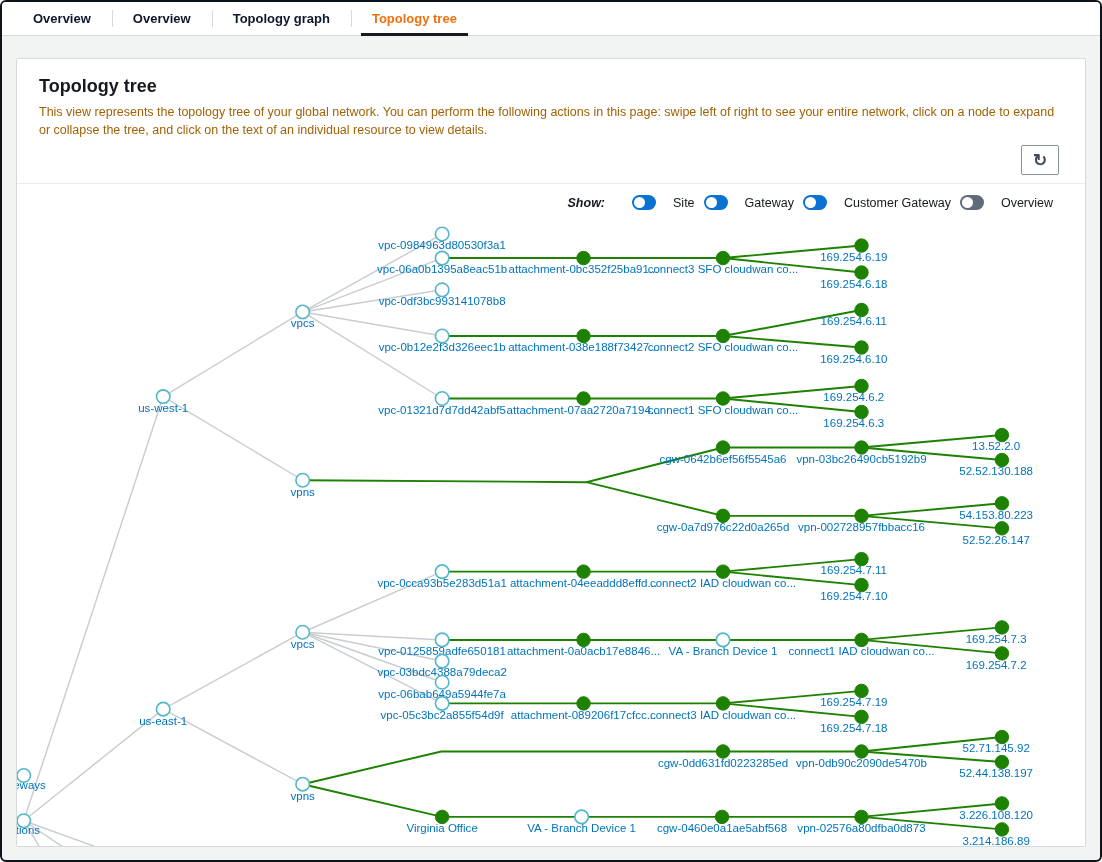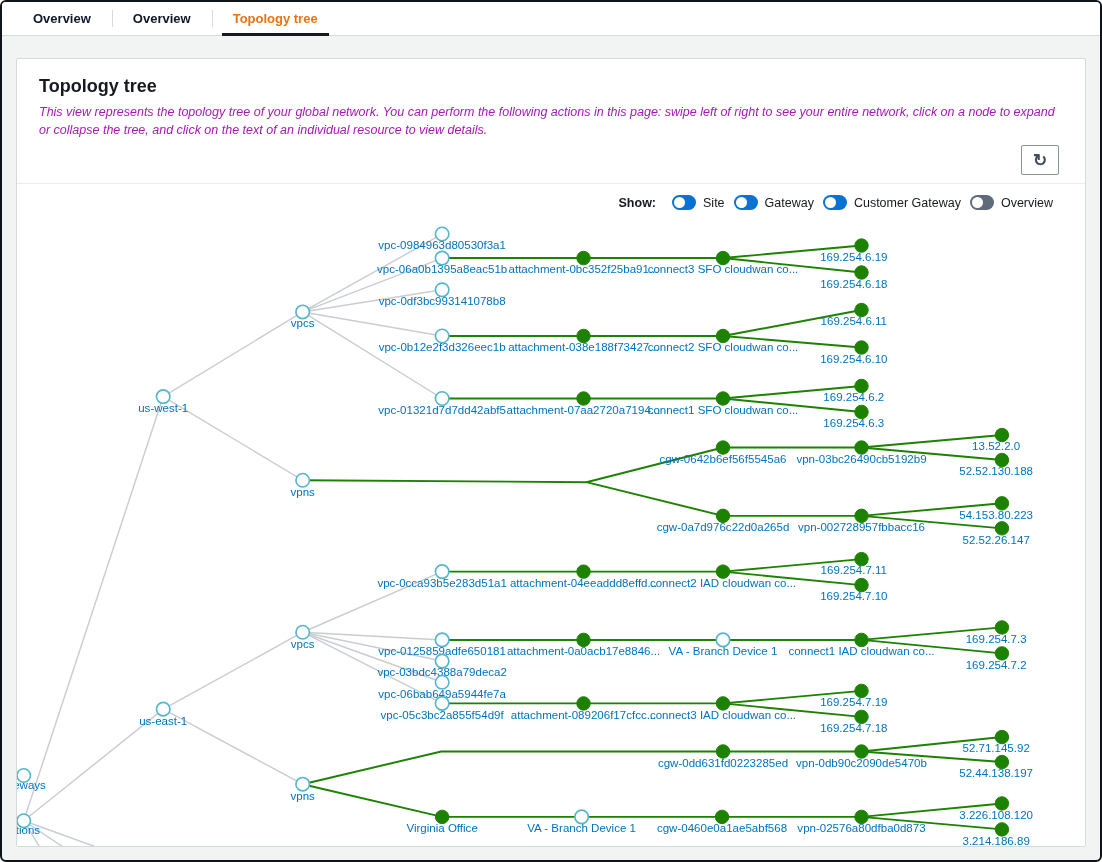--- a/index.html
+++ b/index.html
@@ -31,55 +31,56 @@
     height:3px; background:#16191f;
   }
   
   .panel {
     position:absolute; left:14px; right:14px; top:56px; bottom:13px;
     background:#ffffff; border:1px solid #d5dbdb; border-radius:2px;
     display:flex; flex-direction:column; overflow:hidden;
   }
   .panel-header { padding:17px 26px 8px 22px; border-bottom:1px solid #eaeded; }
   .panel-title { font-size:18px; font-weight:bold; color:#16191f; margin-bottom:6px; }
-  .panel-desc { font-size:12.5px; color:#a21caf; line-height:1.45; max-width:1045px;font-style:italic; }
+  .panel-desc { font-size:12.5px; color:#a16207; line-height:1.45; max-width:1045px; }
   .refresh-row { display:flex; justify-content:flex-end; margin-top:6px; }
   .refresh-btn {
     width:38px; height:30px; background:#ffffff; border:1px solid #879596;
     border-radius:2px; display:flex; align-items:center; justify-content:center;
     cursor:pointer; font-size:17px; font-weight:bold; color:#414d5c;
   }
   .panel-content { position:relative; flex:1; background:#ffffff; }
   
   .show-row {
     position:absolute; top:11px; right:32px; display:flex; align-items:center;
     gap:9px; font-size:12.5px; color:#16191f; z-index:2; background:#fff;
   }
-  .show-label { font-weight:bold; margin-right:7px; }
-  .toggle-item { display:flex; align-items:center; gap:7px; cursor:pointer; }
+  .show-label { font-weight:bold; margin-right:18px;font-style:italic; }
+  .toggle-item { display:flex; align-items:center; gap:17px; cursor:pointer; }
   .toggle-pill { position:relative; width:24px; height:15px; border-radius:8px; flex:0 0 auto; }
   .toggle-pill.on  { background:#0972d3; }
   .toggle-pill.off { background:#5f6b7a; }
   .toggle-pill .knob {
     position:absolute; left:2px; top:2px; width:11px; height:11px;
     border-radius:50%; background:#ffffff;
   }
   
   #tree-svg { position:absolute; left:0; top:0; width:100%; height:100%; }
   #tree-svg text { font-family:"Liberation Sans", sans-serif; font-size:12px; cursor:pointer; }
   #tree-svg circle { cursor:pointer; }
 </style>
 </head>
 <body>
 
 <div class="frame">
 
   <div class="tabbar">
     <div class="tab">Overview</div>
     <div class="tab">Overview</div>
+    <div class="tab">Topology graph</div>
     <div class="tab selected">Topology tree</div>
   </div>
 
   <div class="panel">
     <div class="panel-header">
       <div class="panel-title">Topology tree</div>
       <div class="panel-desc">This view represents the topology tree of your global network. You can perform the following actions in this page: swipe left of right to see your entire network, click on a node to expand or collapse the tree, and click on the text of an individual resource to view details.</div>
       <div class="refresh-row">
         <button class="refresh-btn">
           <span>↻</span>

